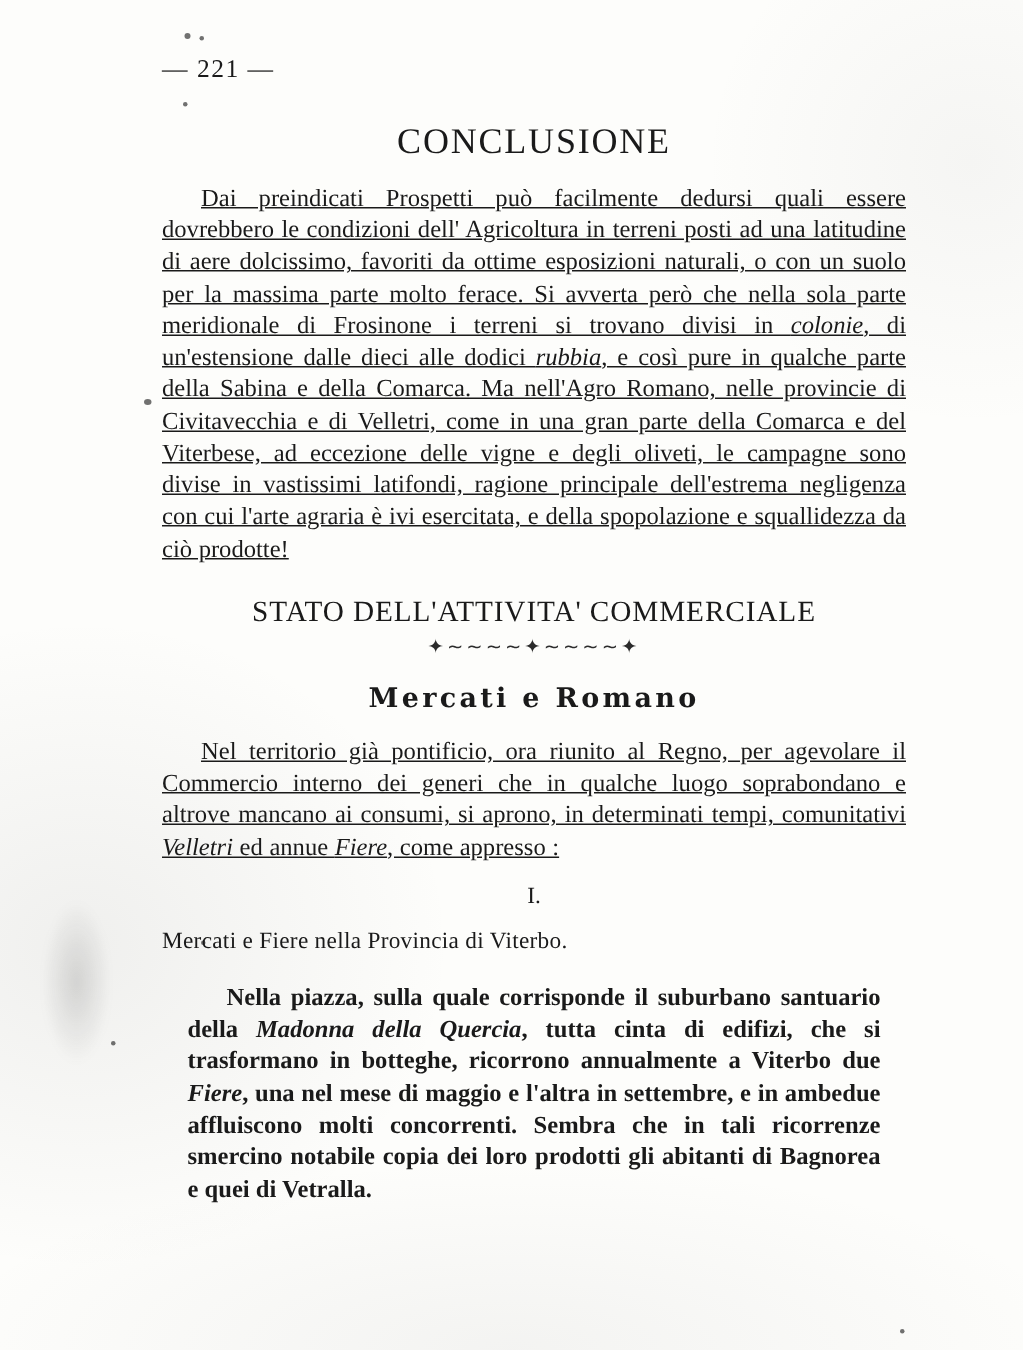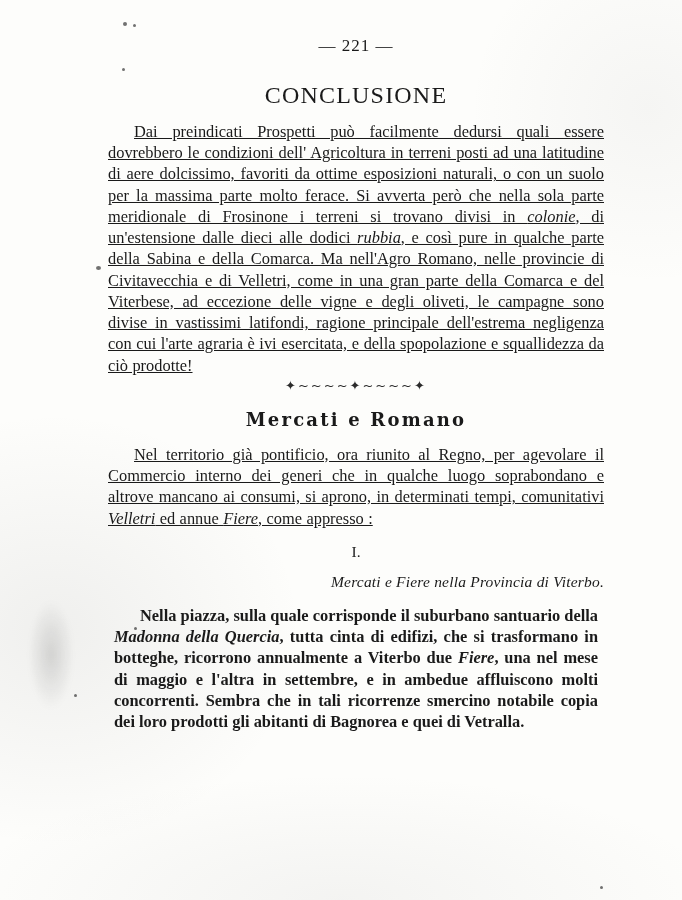--- a/index.html
+++ b/index.html
@@ -35,21 +35,20 @@
   }
 
   .speck {
     position: absolute;
     background: #3a3a3a;
     border-radius: 50%;
     opacity: .72;
   }
 
   .folio {
-    text-align: center;
     font-size: 17px;
     letter-spacing: 1px;
     margin-top: 36px;
     font-family: "Liberation Serif", serif;
   }
 
   h1.section-title {
     font-size: 24px;
     font-weight: normal;
     text-align: center;
@@ -94,33 +93,32 @@
     font-family: "DejaVu Serif", serif;
   }
 
   .numeral {
     text-align: center;
     font-size: 15.5px;
     margin: 14px 0 12px 0;
   }
 
   .subtitle-italic {
-    text-align: right;
-    font-style: italic;
+    text-align: left;
     font-size: 15.5px;
     margin: 6px 0 14px 0;
     letter-spacing: .2px;
   }
 
   .bold-para {
     font-weight: bold;
     font-size: 16.4px;
     line-height: 1.30;
     text-align: justify;
-    margin: 6px;
+    margin: 17px;
     text-indent: 26px;
     font-family: "Liberation Serif", serif;
   }
 
   i, em { font-style: italic; }
 
   .smudge-left {
     position: absolute;
     left: 28px;
     top: 600px;
@@ -146,20 +144,21 @@
   <div class="speck" style="left:600px; top:886px; width:3px; height:3px;"></div>
 
   <div class="text-block">
 
     <div class="folio">— 221 —</div>
 
     <h1 class="section-title">CONCLUSIONE</h1>
 
     <p class="body">Dai preindicati Prospetti può facilmente dedursi quali essere dovrebbero le condizioni dell' Agricoltura in terreni posti ad una latitudine di aere dolcissimo, favoriti da ottime esposizioni naturali, o con un suolo per la massima parte molto ferace.  Si avverta però che nella sola parte meridionale di Frosinone i terreni si trovano divisi in <i>colonie</i>, di un'estensione dalle dieci alle dodici <i>rubbia</i>, e così pure in qualche parte della Sabina e della Comarca. Ma nell'Agro Romano, nelle provincie di Civitavecchia e di Velletri, come in una gran parte della Comarca e del Viterbese, ad eccezione delle vigne e degli oliveti, le campagne sono divise in vastissimi latifondi, ragione principale dell'estrema negligenza con cui l'arte agraria è ivi esercitata, e della spopolazione e squallidezza da ciò prodotte!</p>
 
+    <h2 class="head2">STATO DELL'ATTIVITA' COMMERCIALE</h2>
 
     <div class="ornament">✦~~~~✦~~~~✦</div>
 
     <h3 class="head3">Mercati e Romano</h3>
 
     <p class="body">Nel territorio già pontificio, ora riunito al Regno, per agevolare il Commercio interno dei generi che in qualche luogo soprabondano e altrove mancano ai consumi, si aprono, in determinati tempi, comunitativi <i>Velletri</i> ed annue <i>Fiere</i>, come appresso :</p>
 
     <div class="numeral">I.</div>
 
     <div class="subtitle-italic">Mercati e Fiere nella Provincia di Viterbo.</div>

